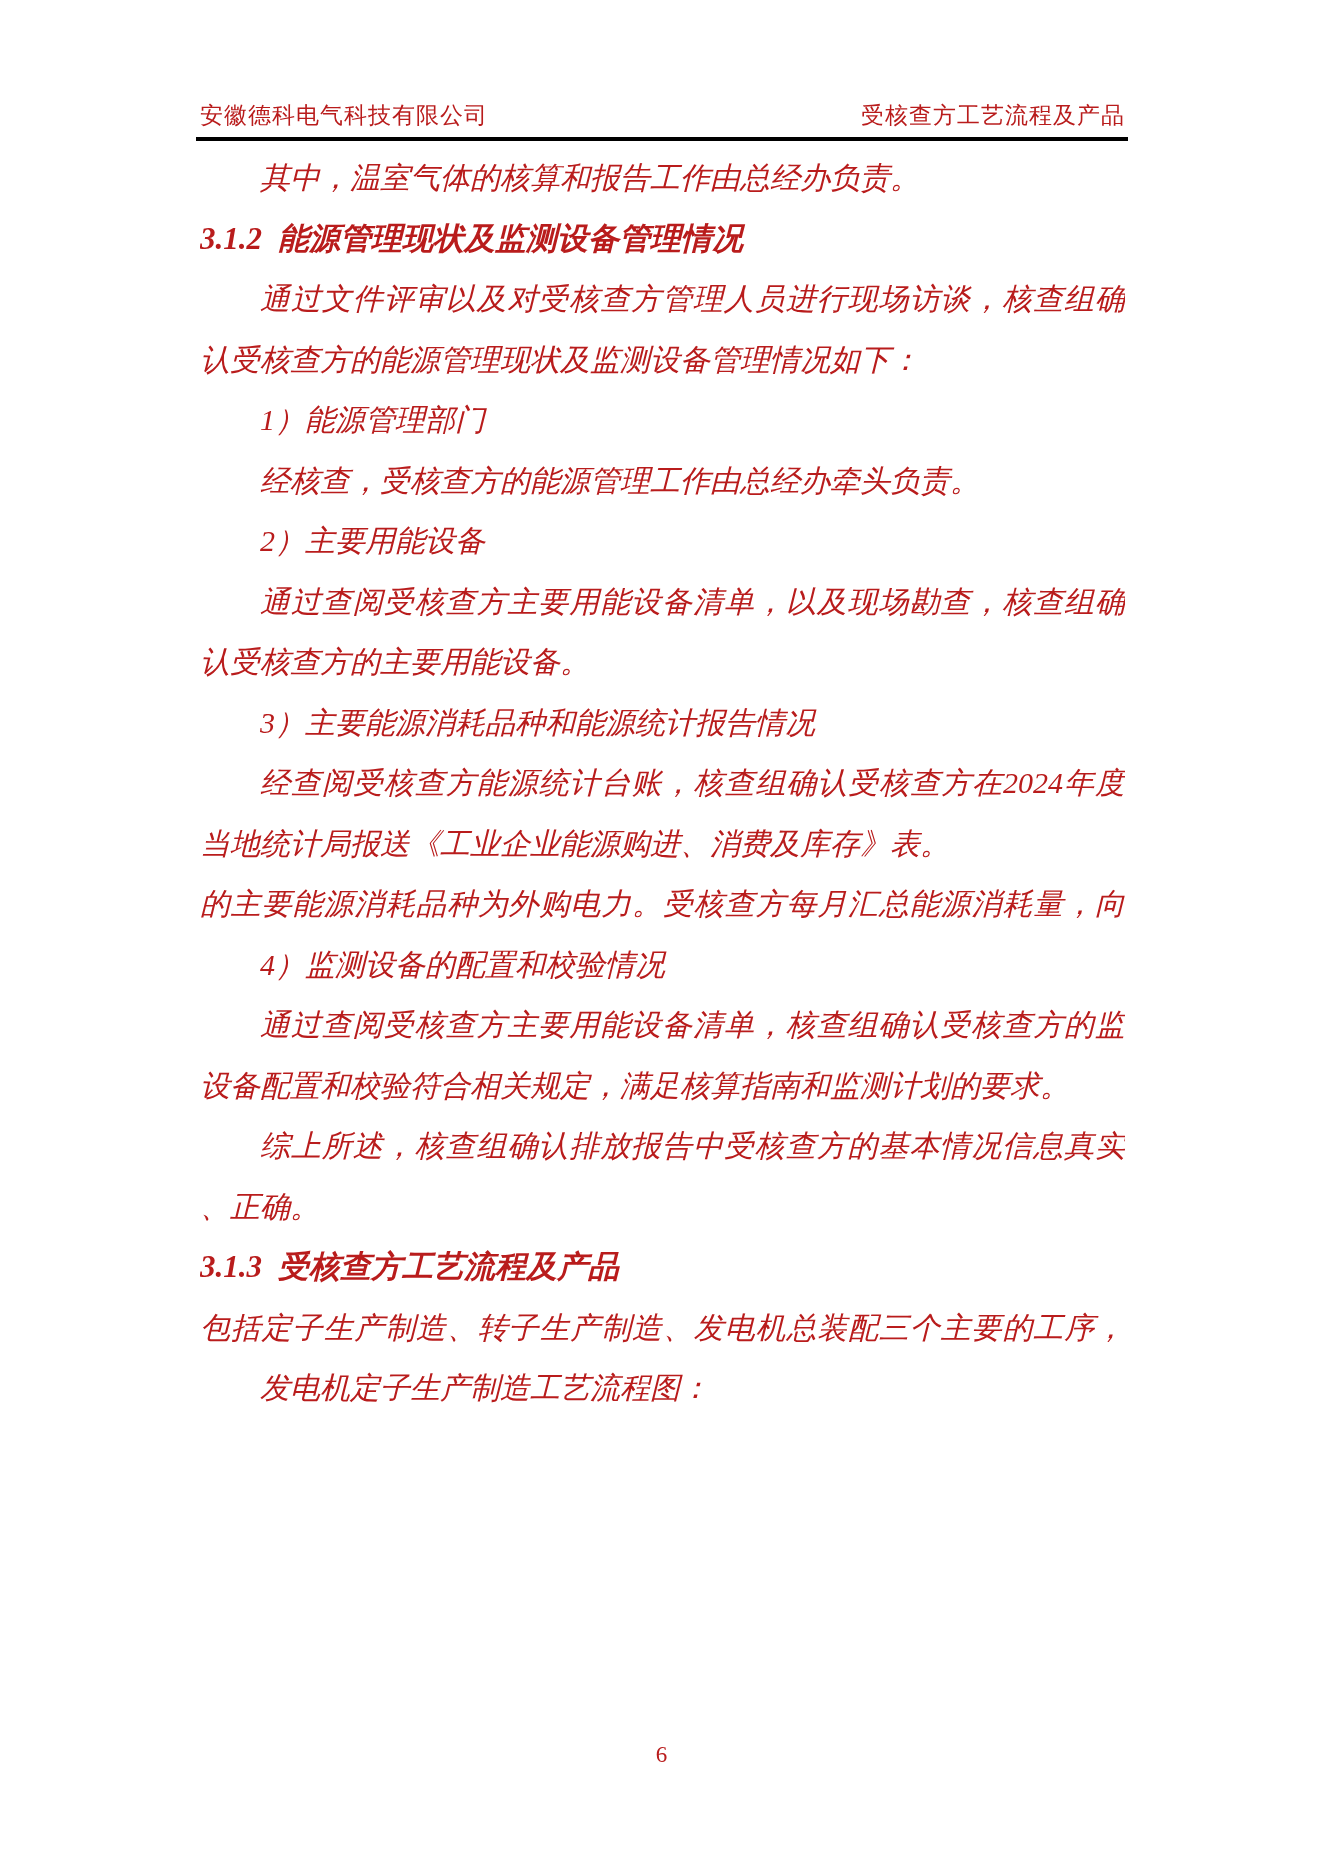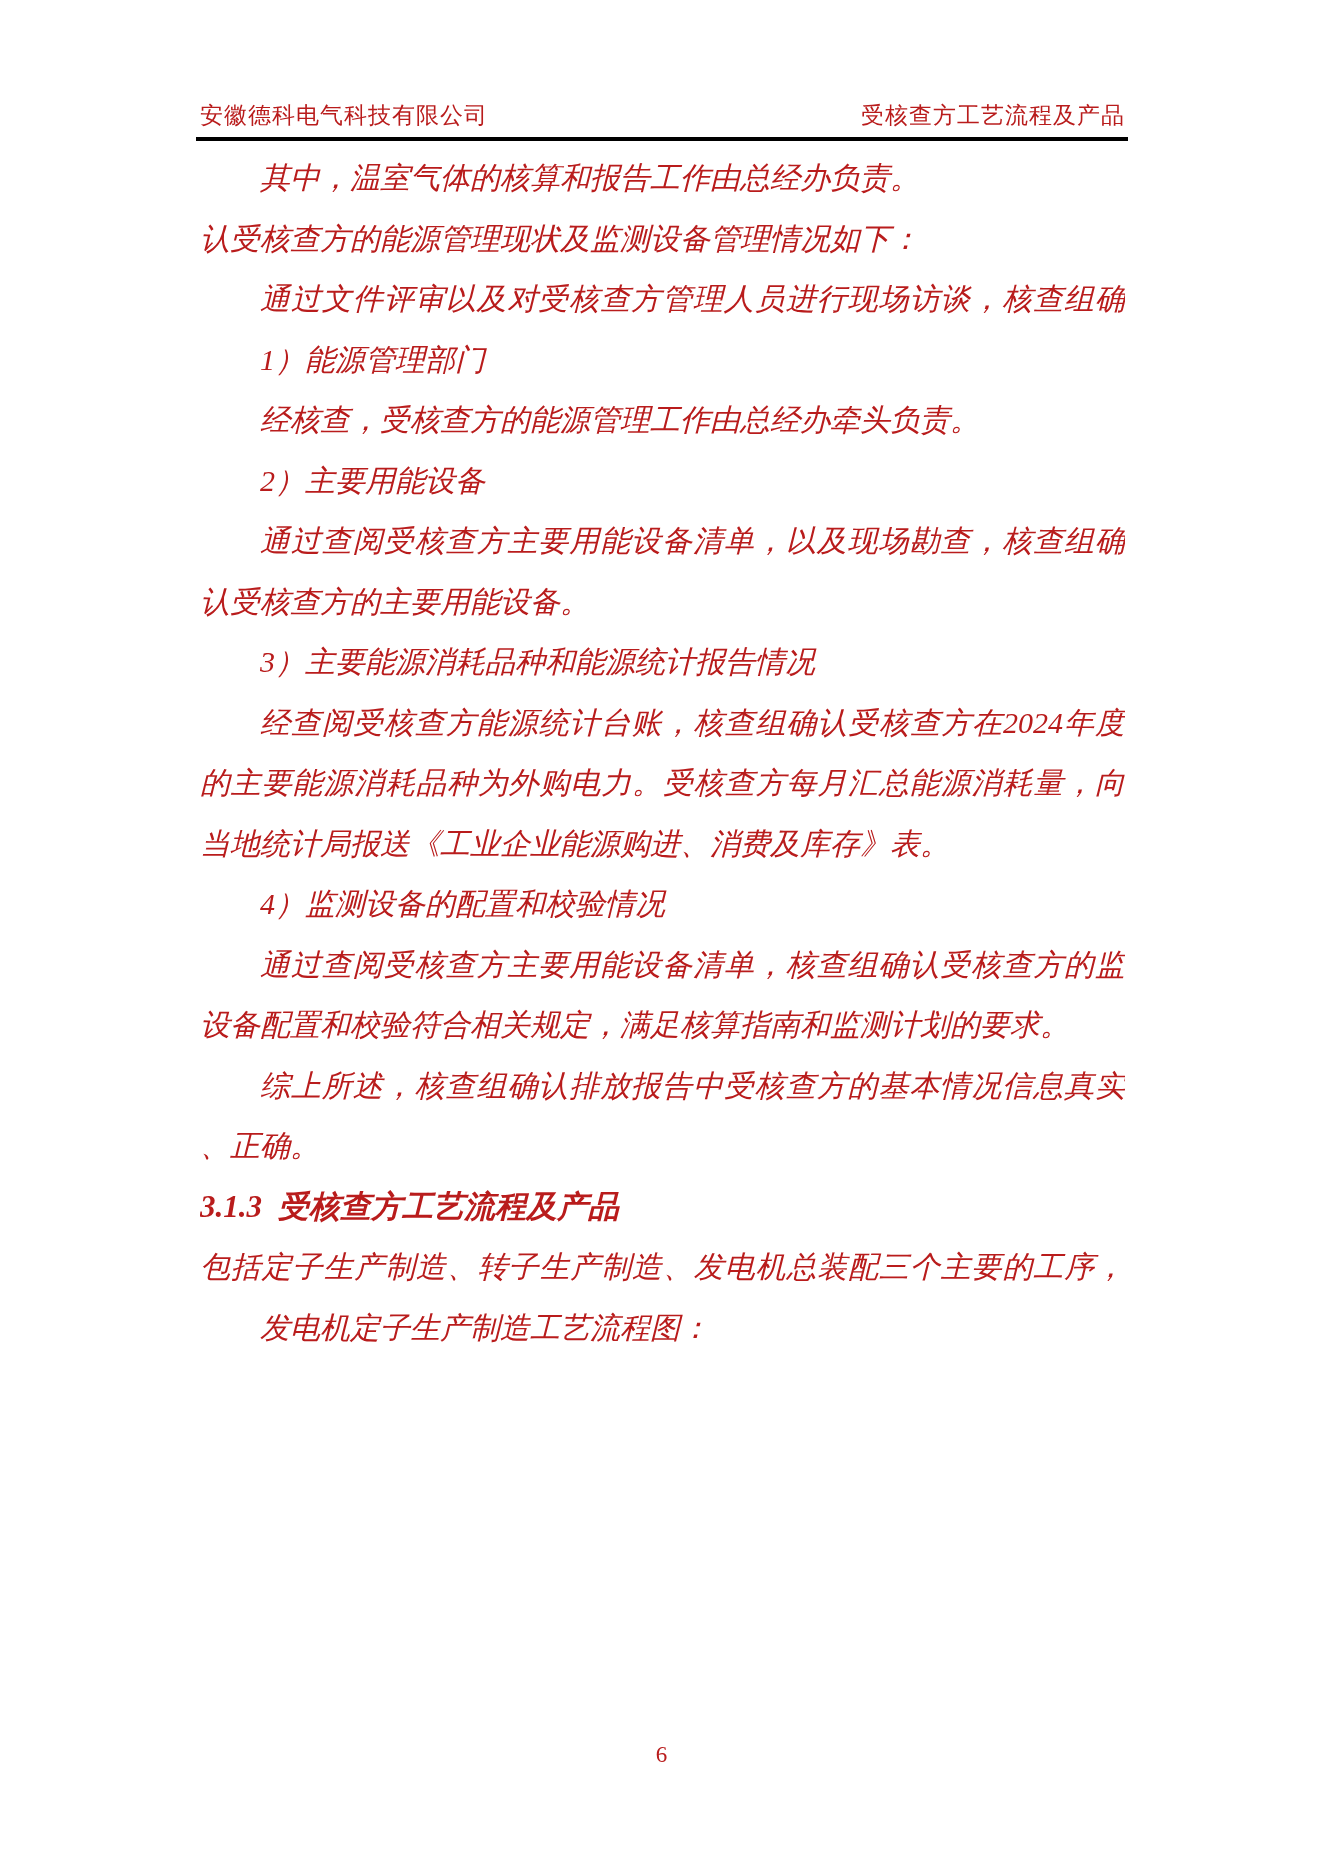--- a/index.html
+++ b/index.html
@@ -62,31 +62,32 @@
 <body>
 
 <div class="page">
   <div class="header-row">
     <span>安徽德科电气科技有限公司</span>
     <span>受核查方工艺流程及产品</span>
   </div>
   <div class="header-rule"></div>
   <div class="content" id="content">
       <div class="ln ind">其中，温室气体的核算和报告工作由总经办负责。</div>
+      <div class="ln hd"><span class="num">3.1.2</span><span>能源管理现状及监测设备管理情况</span></div>
+      <div class="ln ind just">通过文件评审以及对受核查方管理人员进行现场访谈，核查组确</div>
       <div class="ln">认受核查方的能源管理现状及监测设备管理情况如下：</div>
-      <div class="ln ind just">通过文件评审以及对受核查方管理人员进行现场访谈，核查组确</div>
       <div class="ln ind">1）能源管理部门</div>
       <div class="ln ind">经核查，受核查方的能源管理工作由总经办牵头负责。</div>
       <div class="ln ind">2）主要用能设备</div>
       <div class="ln ind just">通过查阅受核查方主要用能设备清单，以及现场勘查，核查组确</div>
       <div class="ln">认受核查方的主要用能设备。</div>
       <div class="ln ind">3）主要能源消耗品种和能源统计报告情况</div>
       <div class="ln ind just">经查阅受核查方能源统计台账，核查组确认受核查方在2024年度</div>
+      <div class="ln">当地统计局报送《工业企业能源购进、消费及库存》表。</div>
       <div class="ln just">的主要能源消耗品种为外购电力。受核查方每月汇总能源消耗量，向</div>
-      <div class="ln">当地统计局报送《工业企业能源购进、消费及库存》表。</div>
       <div class="ln ind">4）监测设备的配置和校验情况</div>
       <div class="ln ind just">通过查阅受核查方主要用能设备清单，核查组确认受核查方的监测</div>
       <div class="ln">设备配置和校验符合相关规定，满足核算指南和监测计划的要求。</div>
       <div class="ln ind just">综上所述，核查组确认排放报告中受核查方的基本情况信息真实</div>
       <div class="ln">、正确。</div>
       <div class="ln hd"><span class="num">3.1.3</span><span>受核查方工艺流程及产品</span></div>
       <div class="ln just">包括定子生产制造、转子生产制造、发电机总装配三个主要的工序，</div>
       <div class="ln ind">发电机定子生产制造工艺流程图：</div>
     </div>
   <div class="page-num">6</div>

